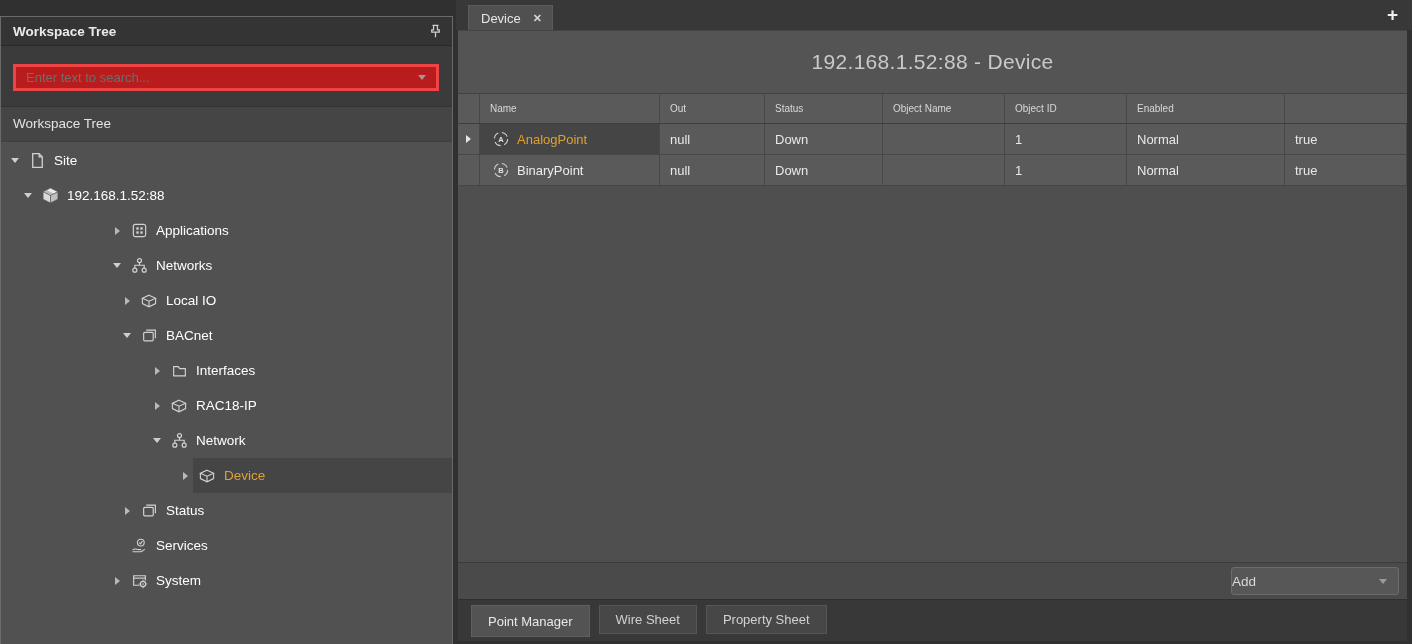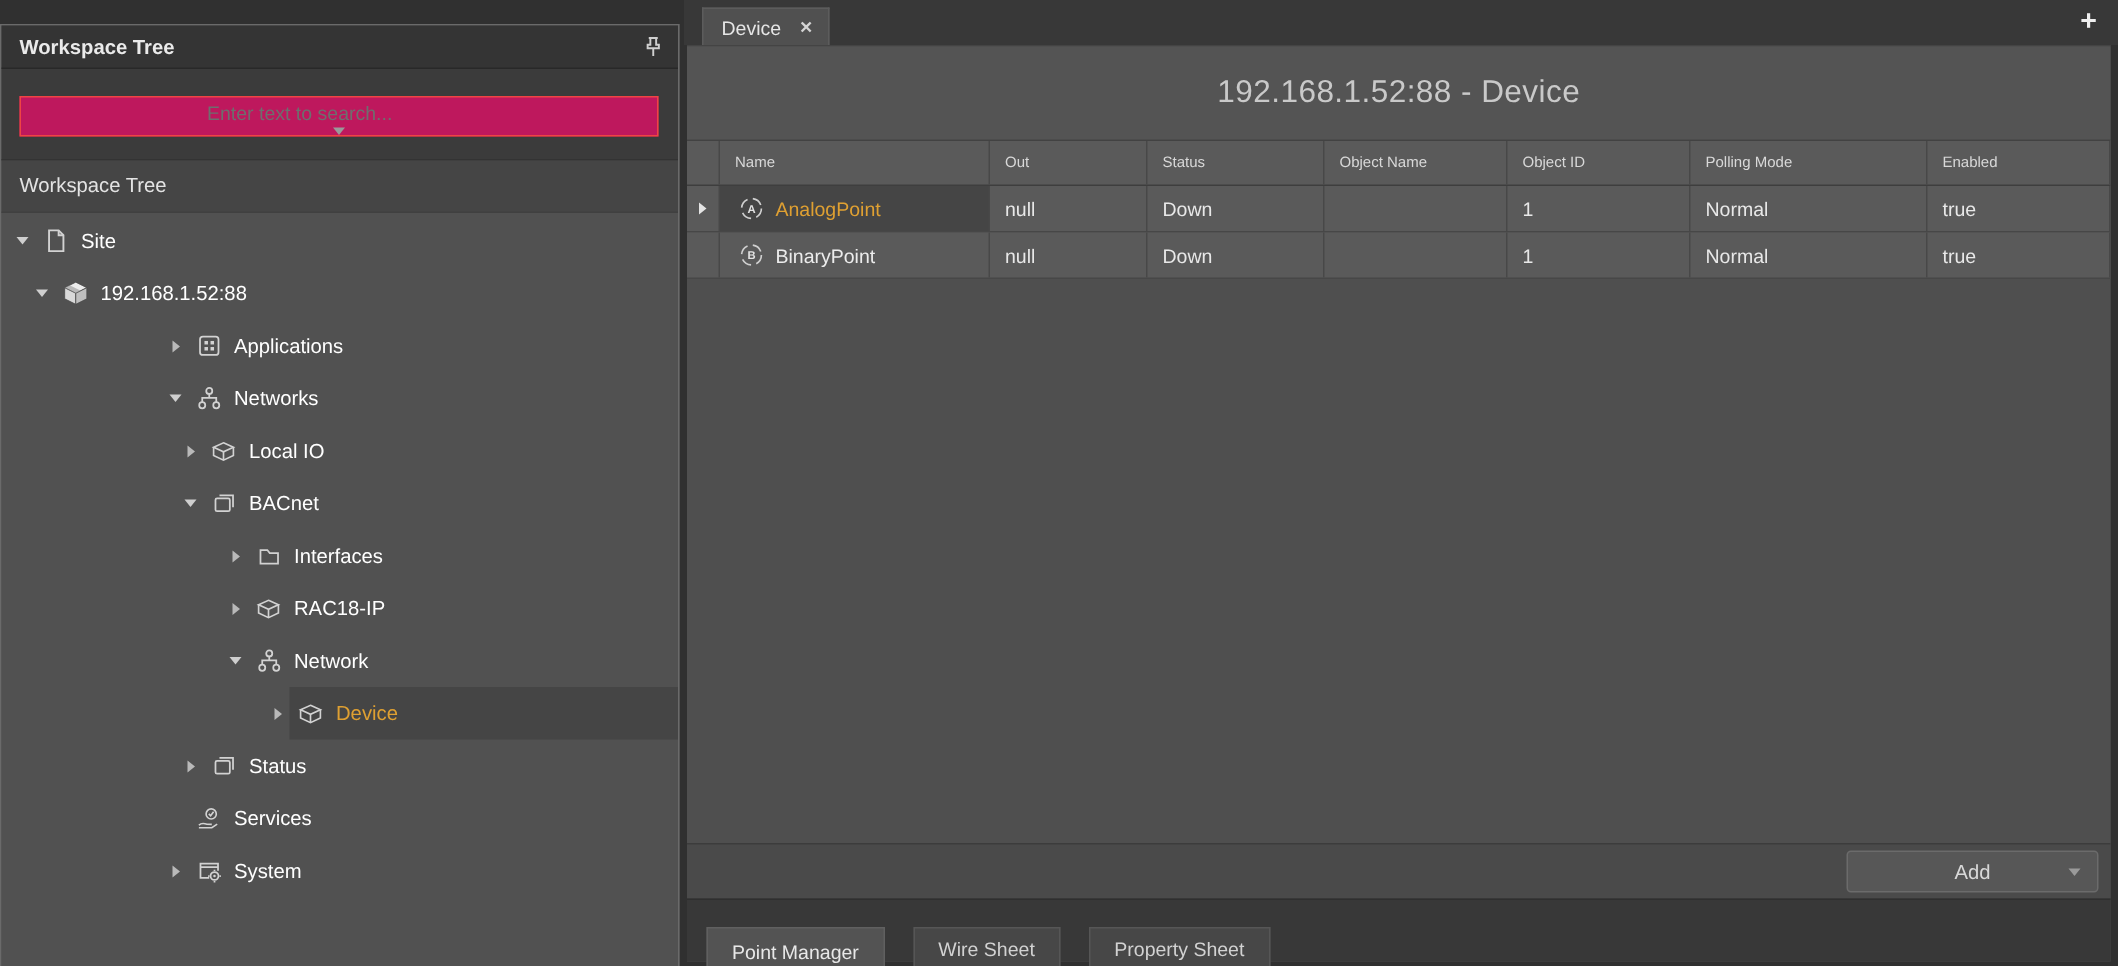--- a/index.html
+++ b/index.html
@@ -18,22 +18,22 @@
     background:#515151; border:1px solid #6a6a6a;
     display:flex; flex-direction:column;
   }
   .panel-header{
     height:29px; background:#343434; border-bottom:1px solid #282828;
     display:flex; align-items:center; padding:0 10px 0 12px;
   }
   .panel-header .ph-title{ font-weight:bold; font-size:13.5px; color:#eaeaea; flex:1; }
   .search-strip{ height:61px; background:#3b3b3b; padding:18px 13px 0 12px; border-bottom:1px solid #333; }
   .search-combo{
-    height:27px; background:#be185d; border:1px solid #ef4444;
-    display:flex; align-items:center; padding:0 10px; position:relative;flex-direction:column;
+    height:27px; background:#b91c1c; border:3px solid #ef4444;
+    display:flex; align-items:center; padding:0 10px; position:relative;
   }
   .search-combo input{
     flex:1; background:transparent; border:none; outline:none;
     color:#cfcfcf; font-size:13px; font-family:"Liberation Sans", sans-serif;
   }
   .search-combo input::placeholder{ color:#6e6e6e; }
   .caret-down{
     width:0; height:0; border-left:4.5px solid transparent; border-right:4.5px solid transparent;
     border-top:5px solid #9a9a9a;
   }
@@ -89,26 +89,26 @@
   .cell.name-cell.selected .pt-name{ color:#dfa032; }
   .pt-icon{ width:18px; height:18px; flex:none; }
   .pt-name{ color:#ececec; }
   .pm-empty{ flex:1; background:#4f4f4f; }
   .toolbar{
     height:37px; background:#4a4a4a; border-top:1px solid #3c3c3c;
     display:flex; align-items:center; justify-content:flex-end; padding-right:8px;
   }
   .add-btn{
     width:168px; height:28px; background:#575757; border:1px solid #6b6b6b; border-radius:3px;
-    display:flex; align-items:center; justify-content:center; position:relative;
+    display:flex; align-items:center; position:relative;
     color:#d8d8d8; font-size:13.5px; cursor:pointer;
   }
   .add-btn .caret-down{ position:absolute; right:11px; top:11px; }
   .bottom-strip{
-    height:42px; background:#383838; display:flex; align-items:flex-start; padding:18px 0 0 13px; gap:19px;
+    height:42px; background:#383838; display:flex; align-items:flex-start; padding:5px 0 0 13px; gap:9px;
     border-top:1px solid #2f2f2f;
   }
   .btab{
     height:29px; display:flex; align-items:center; padding:0 16px; font-size:13px;
     background:#474747; color:#d2d2d2; border:1px solid #565656; cursor:pointer;
   }
   .btab.active{ height:32px; background:#535353; color:#e8e8e8; border-color:#606060; }
   svg{ display:block; }
 </style>
 </head>
@@ -357,21 +357,20 @@
 
     <div class="view-title">192.168.1.52:88 - Device</div>
 
     <div class="pm-grid pm-header">
       <div class="hcell"></div>
       <div class="hcell">Name</div>
       <div class="hcell">Out</div>
       <div class="hcell">Status</div>
       <div class="hcell">Object Name</div>
       <div class="hcell">Object ID</div>
-      <div class="hcell">Polling Mode</div>
       <div class="hcell">Enabled</div>
     </div>
 
     <div class="pm-grid pm-row">
       <div class="cell selector">
           <span class="sel-arrow"></span>
         </div>
       <div class="cell name-cell selected">
         <span class="pt-icon">
           <svg width="18" height="18" viewBox="0 0 18 18">

